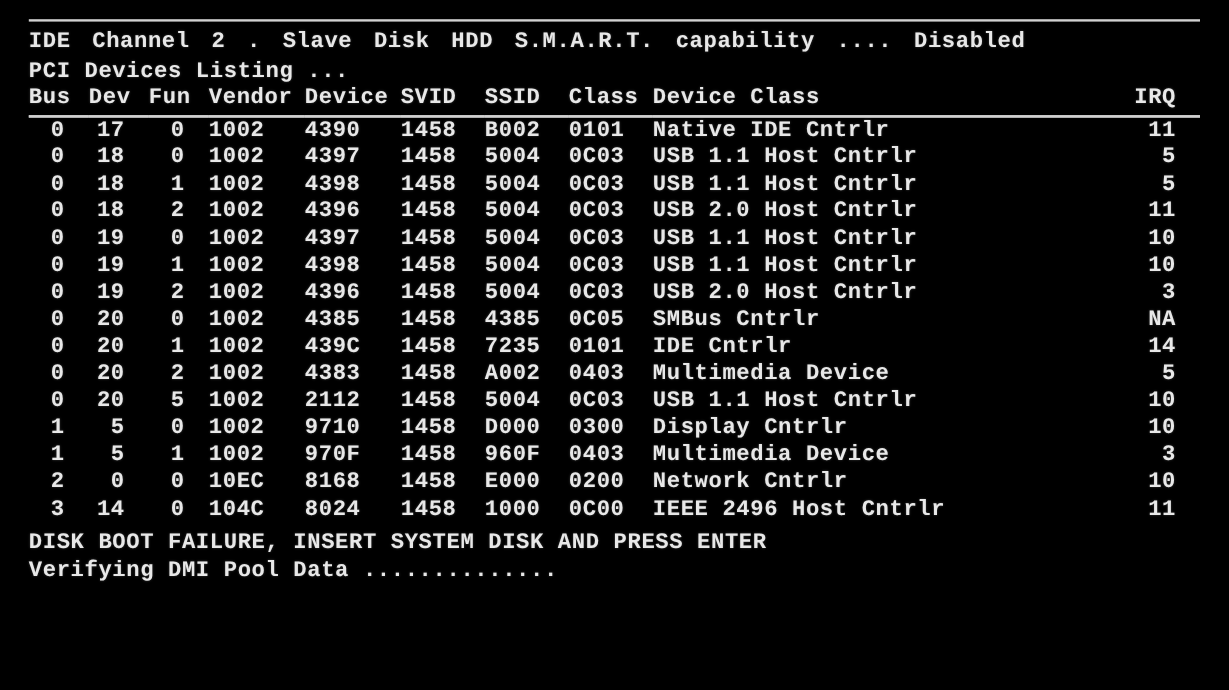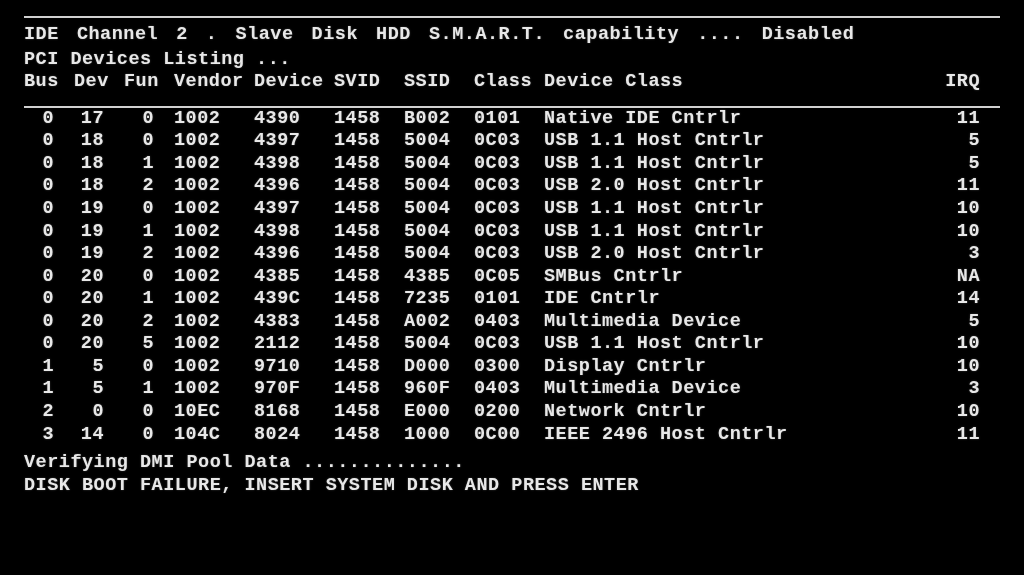--- a/index.html
+++ b/index.html
@@ -1,21 +1,21 @@
 <!DOCTYPE html>
 <html><head>
 <meta charset="utf-8">
 <style>
   html,body{margin:0;padding:0;background:#000;width:1024px;height:575px;overflow:hidden}
   body{color:#e8e8e8;font-family:"Courier New",Courier,monospace;font-size:18.5px;font-weight:bold;letter-spacing:0.5px;line-height:1.22;padding:12px 24px 0 24px;box-sizing:border-box;text-shadow:0 0 2px rgba(255,255,255,0.25)}
   .hr{border:none;border-top:2px solid #d0d0d0;margin:4px 0 6px 0}
   .word-spacing{word-spacing:0.35em}
   table{border-collapse:collapse;width:100%;table-layout:fixed}
   th,td{text-align:left;padding:0 0;white-space:nowrap;font-size:18.5px;font-weight:bold}
-  th{padding-bottom:12px}
+  th{padding-bottom:2px}
   td.num, th.num{text-align:right;padding-right:20px}
   .col-bus{width:50px}
   .col-dev{width:50px}
   .col-fun{width:50px}
   .col-ven{width:80px}
   .col-devi{width:80px}
   .col-svid{width:70px}
   .col-ssid{width:70px}
   .col-cls{width:70px}
   .col-dcl{width:auto}
@@ -240,15 +240,15 @@
         <td>1458</td>
         <td>1000</td>
         <td>0C00</td>
         <td>IEEE 2496 Host Cntrlr</td>
         <td class="num">11</td>
       </tr>
     </tbody>
 </table>
 
 <div class="footer">
+  <div>DISK BOOT FAILURE, INSERT SYSTEM DISK AND PRESS ENTER</div>
   <div>Verifying DMI Pool Data ..............</div>
-  <div>DISK BOOT FAILURE, INSERT SYSTEM DISK AND PRESS ENTER</div>
 </div>
 
 </body></html>

